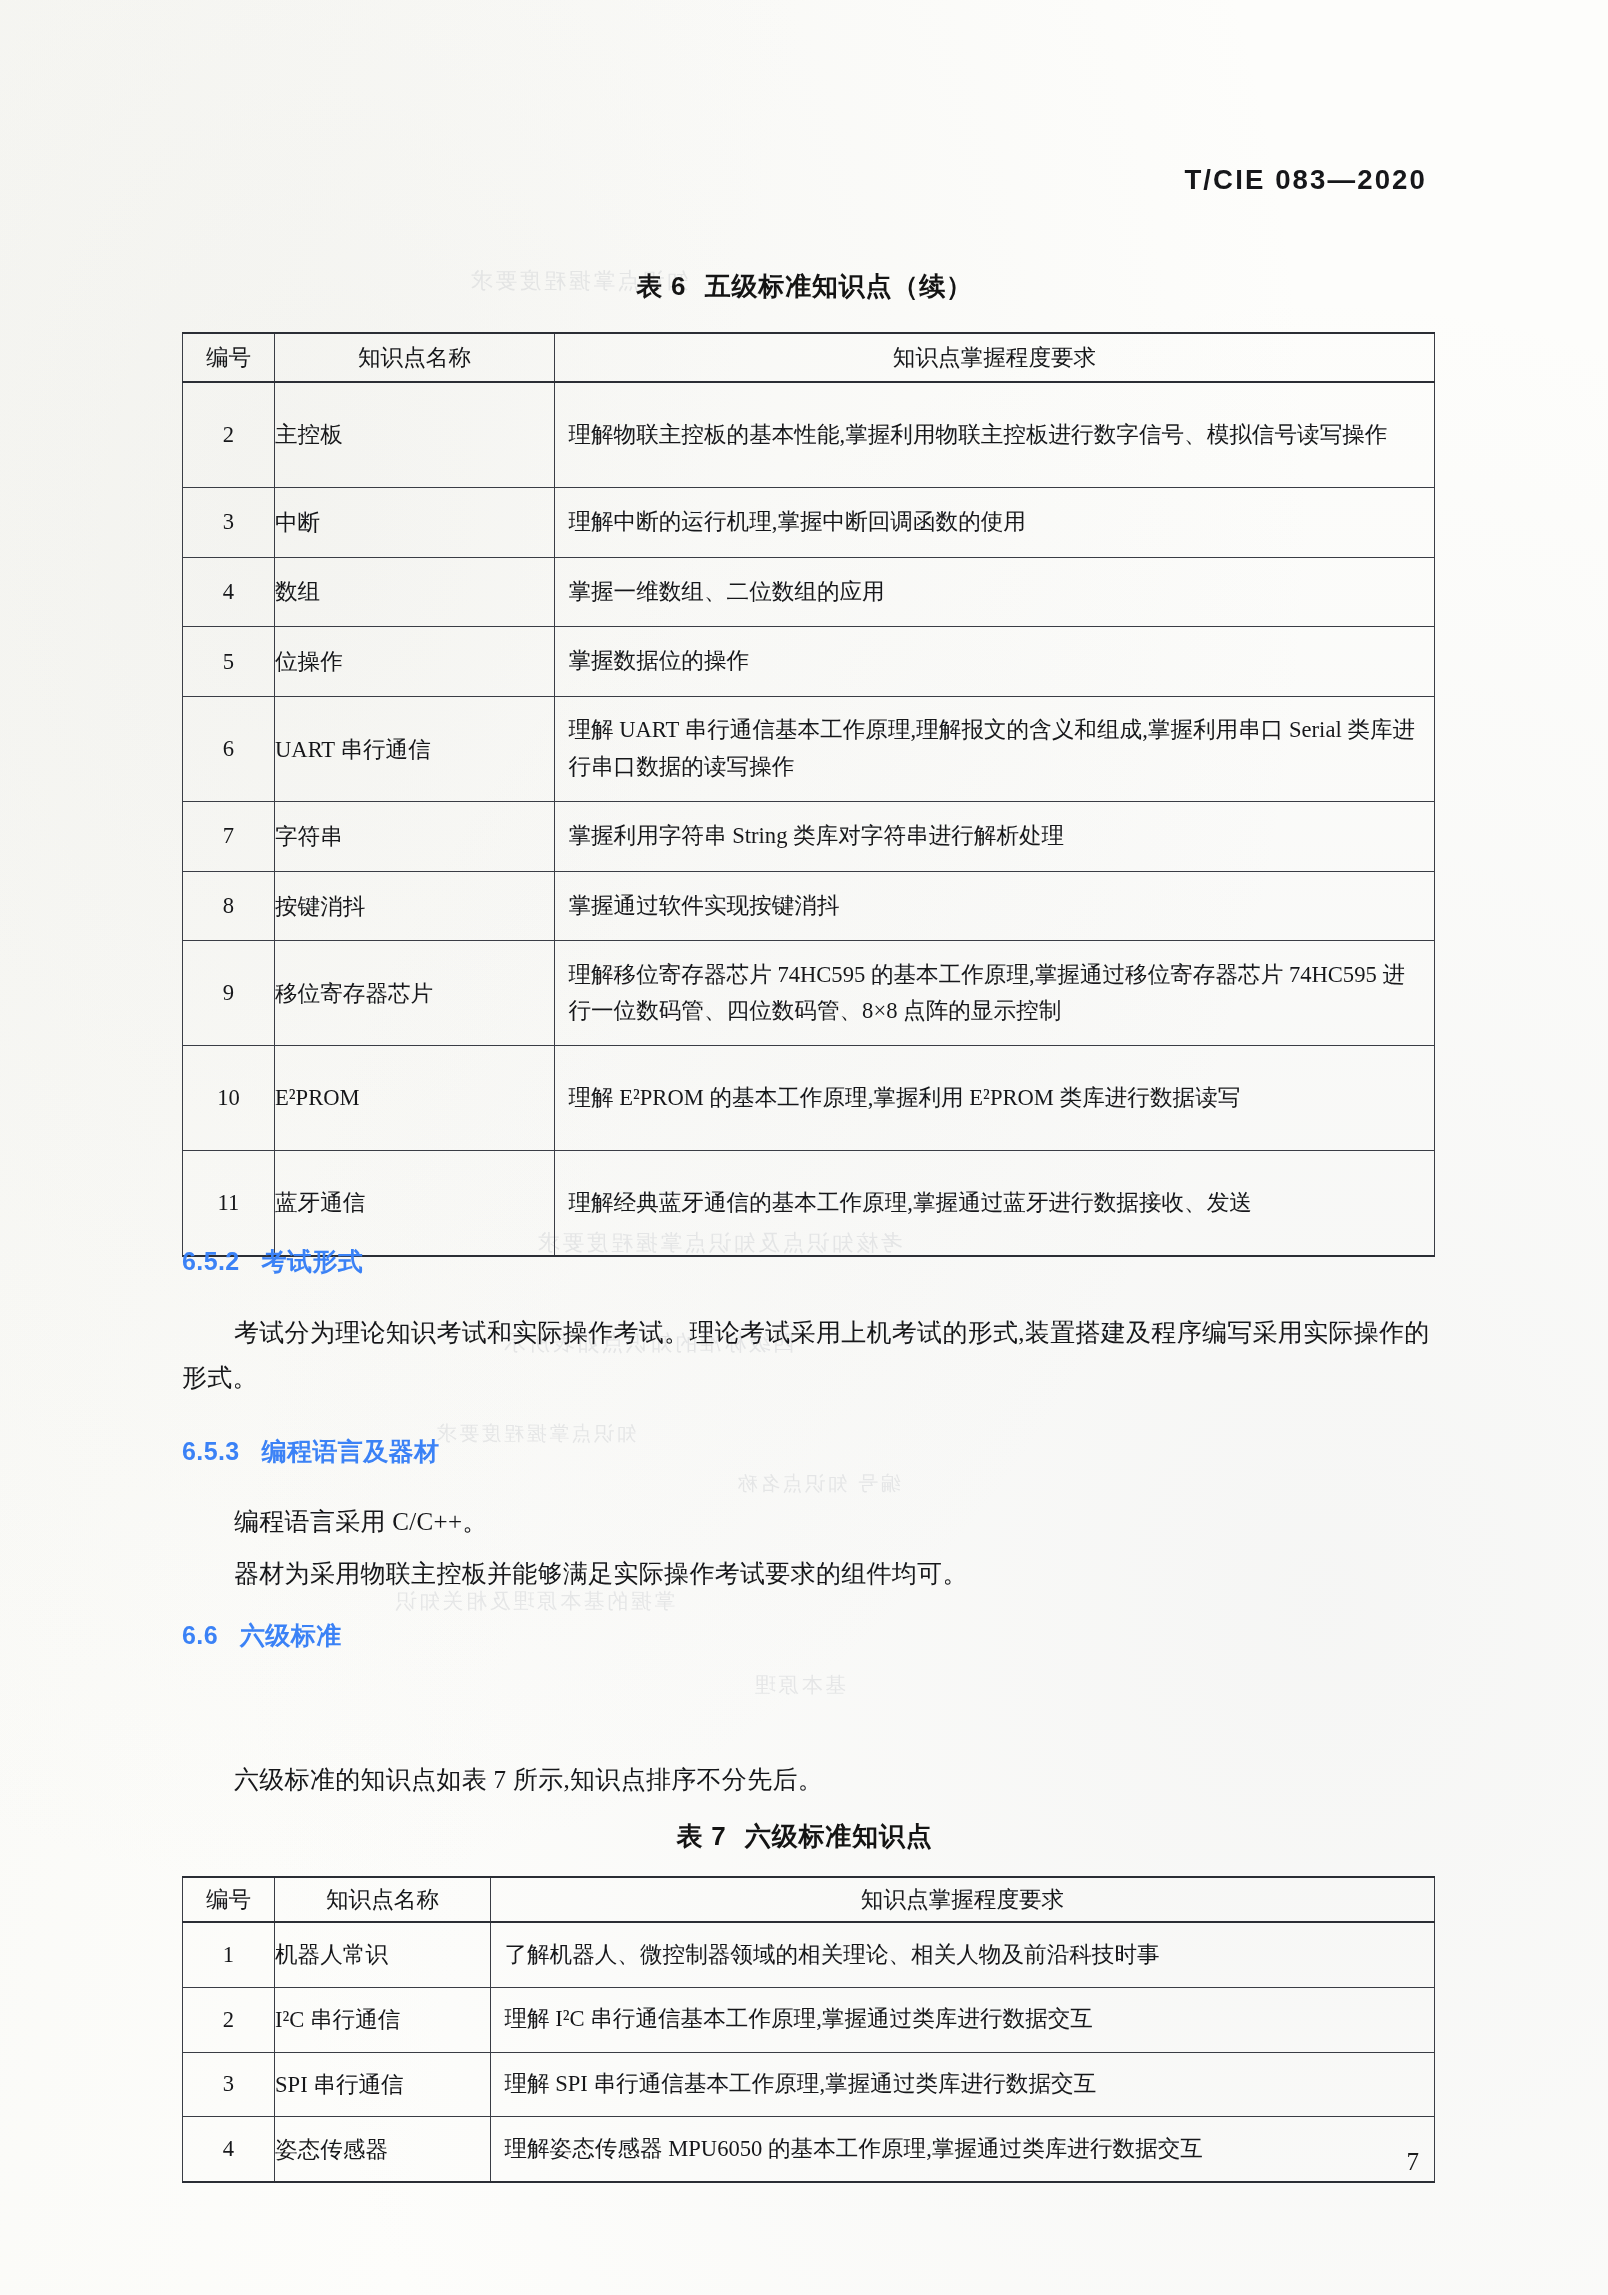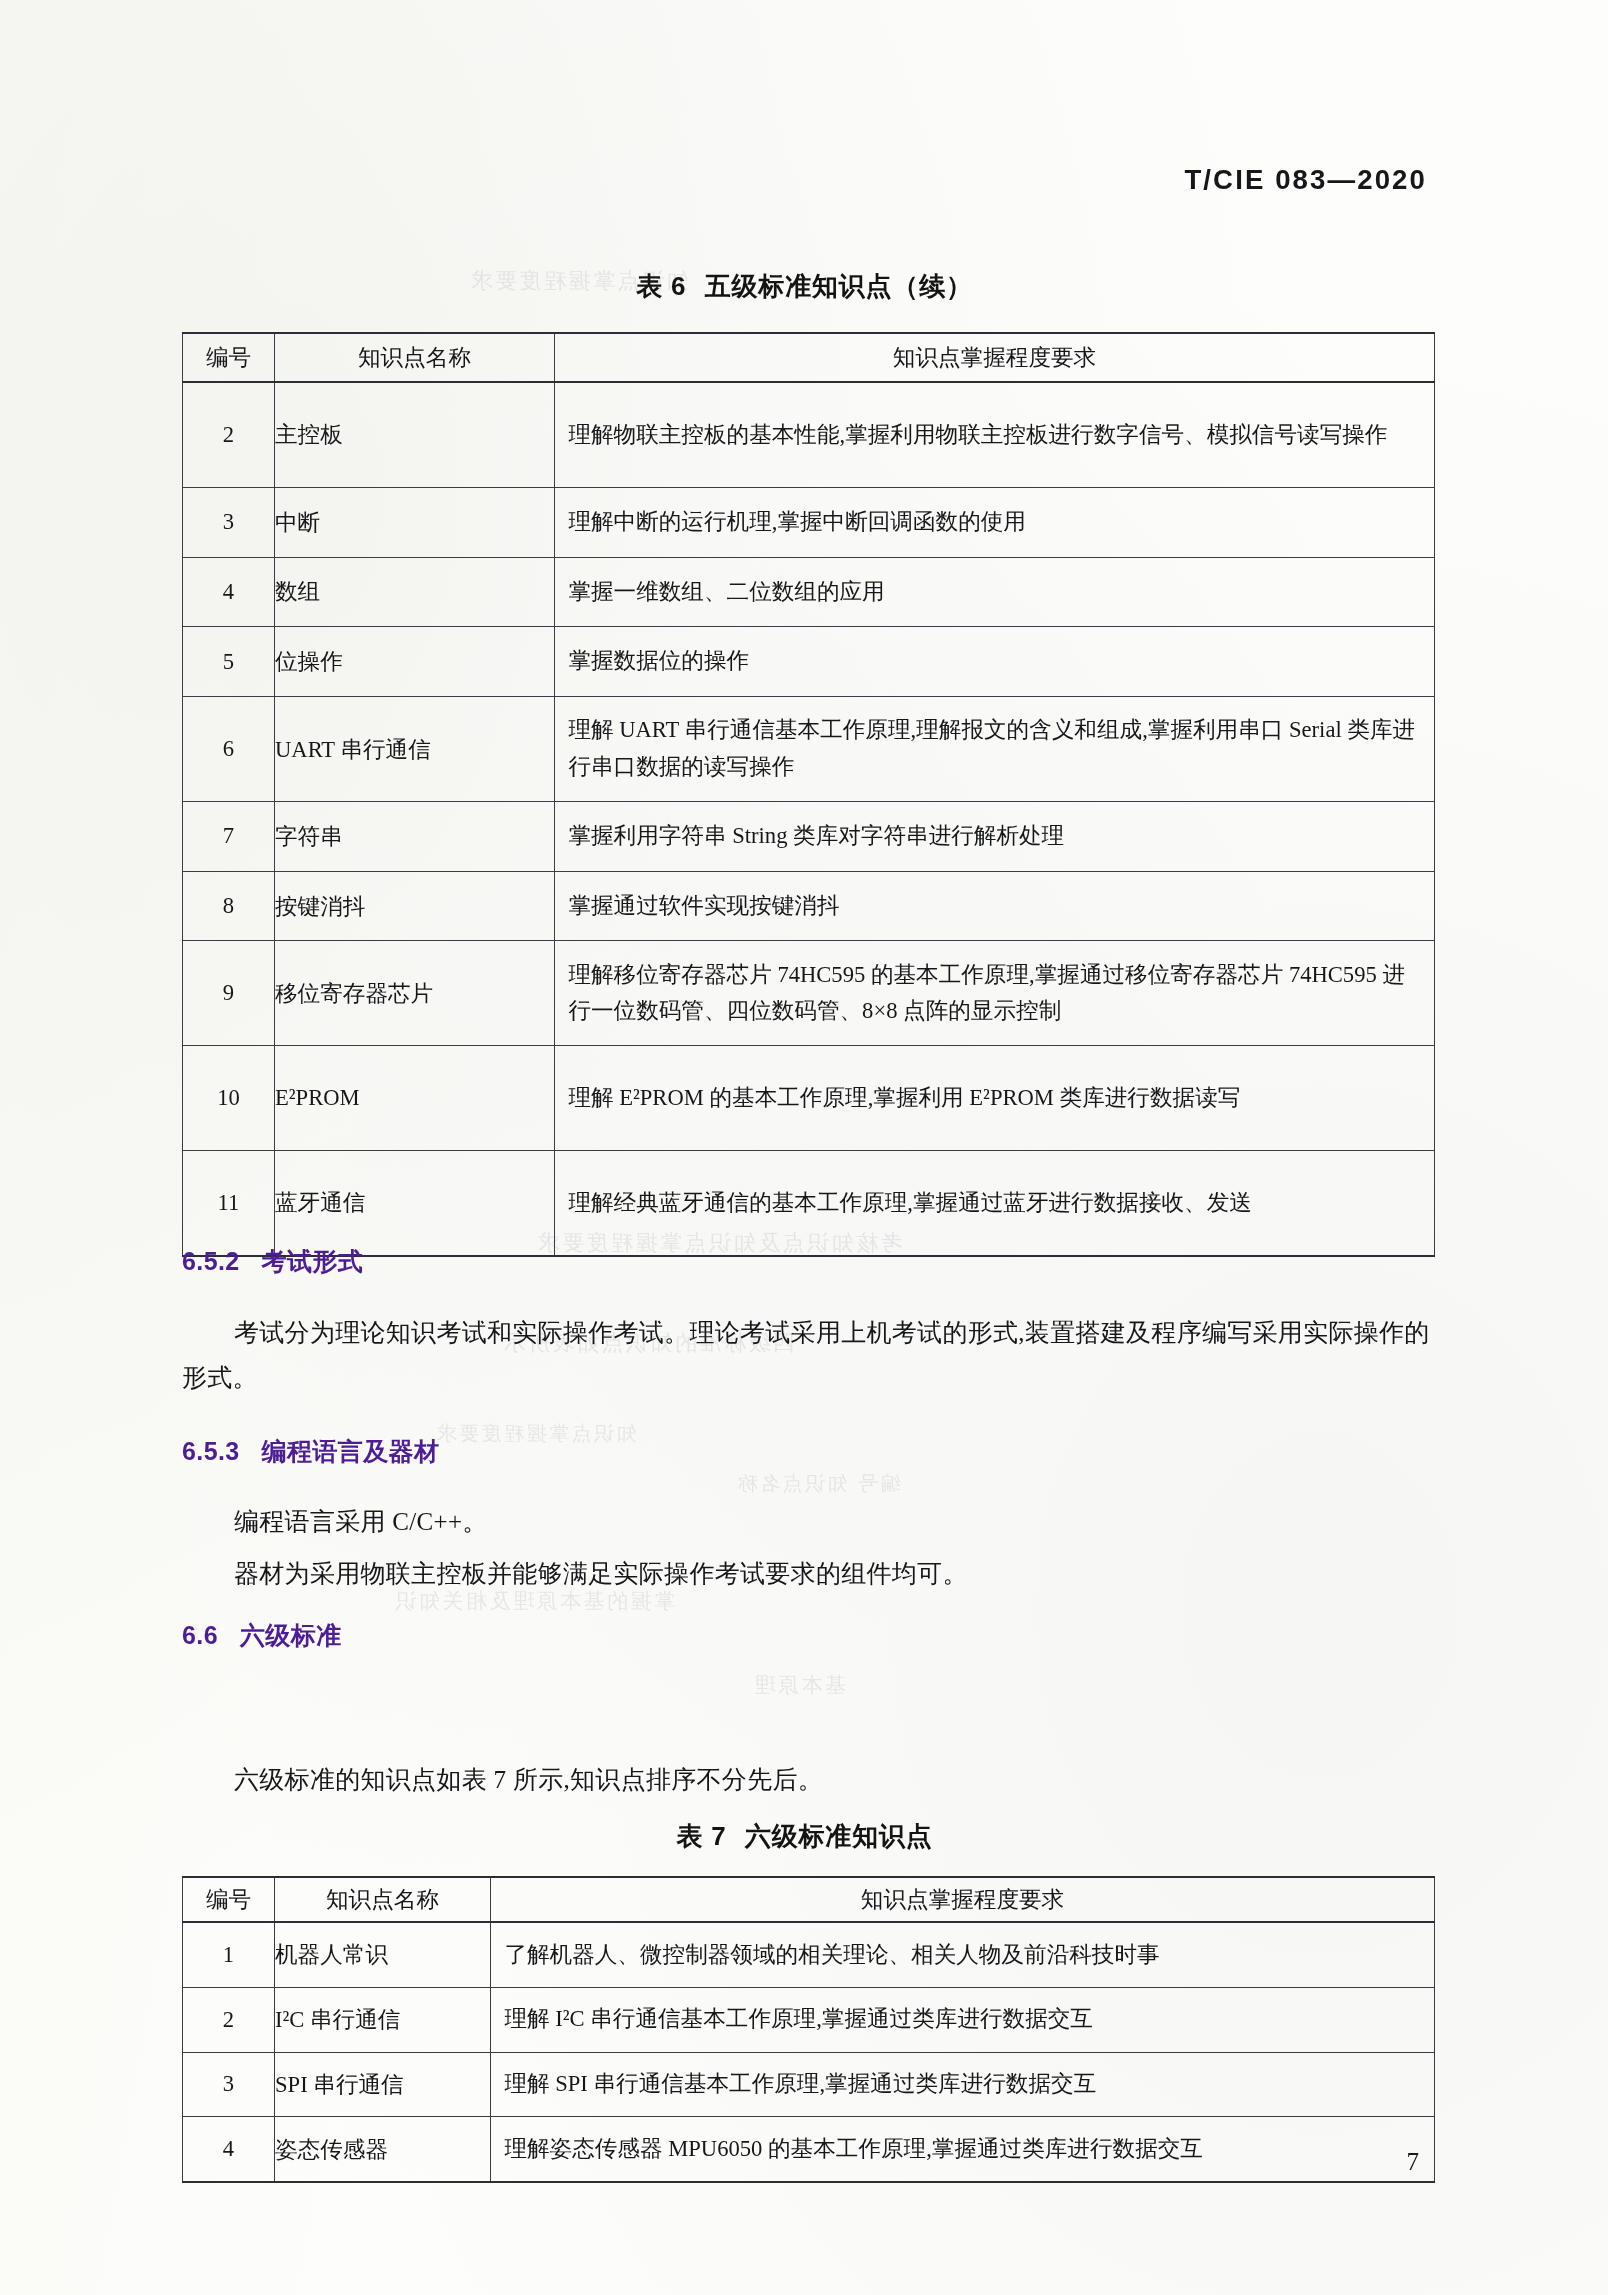--- a/index.html
+++ b/index.html
@@ -121,21 +121,21 @@
   #table7 thead th { height: 43px; }
   #table7 tbody td { height: 47px; }
 
   
   .sec-head {
     position: absolute;
     font-family: "Liberation Sans", sans-serif;
     font-weight: bold;
     font-size: 25px;
     letter-spacing: 0.4px;
-    color: #4c1d95;
+    color: #3b82f6;
     white-space: nowrap;
   }
   .sec-head .num { margin-right: 22px; }
   .para {
     position: absolute;
     font-size: 25px;
     line-height: 1.78;
     color: #16171a;
     letter-spacing: 0.3px;
   }

